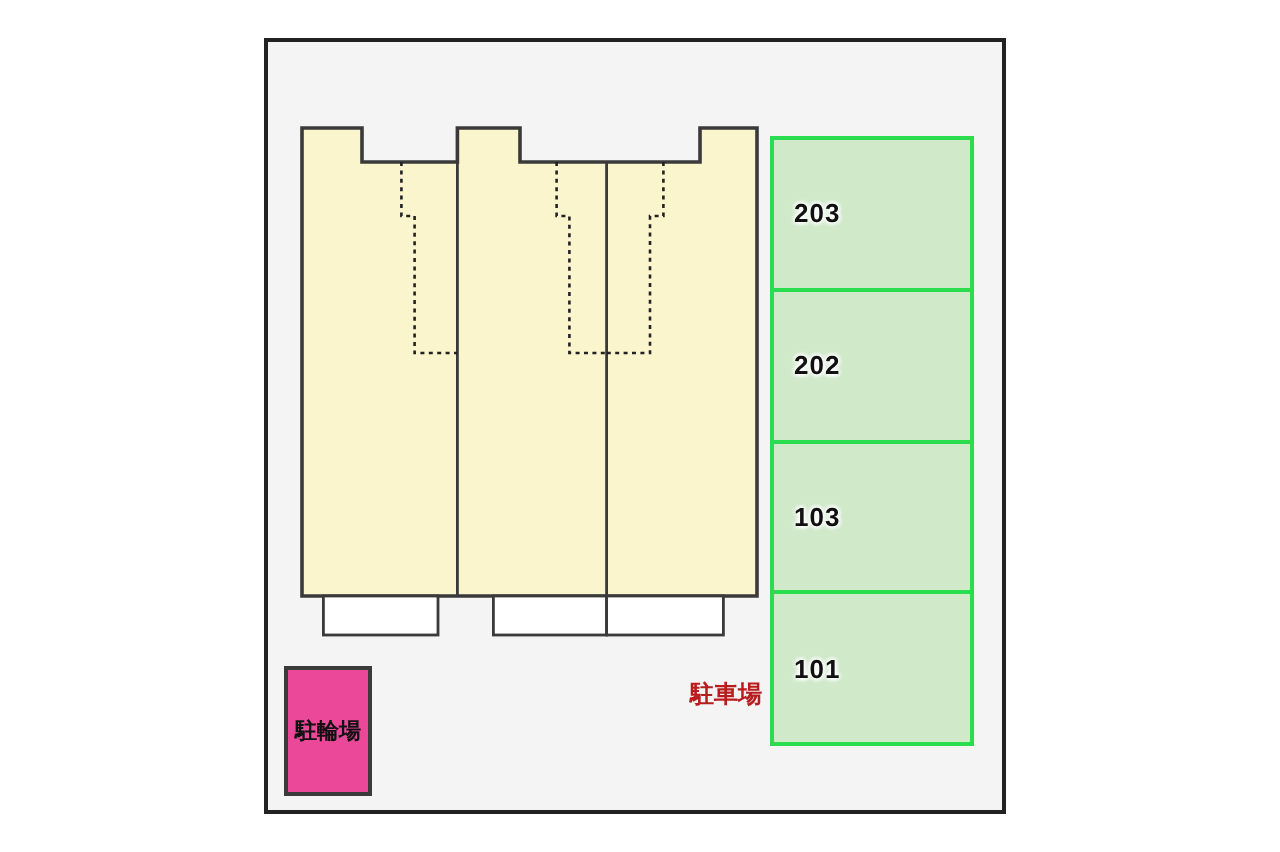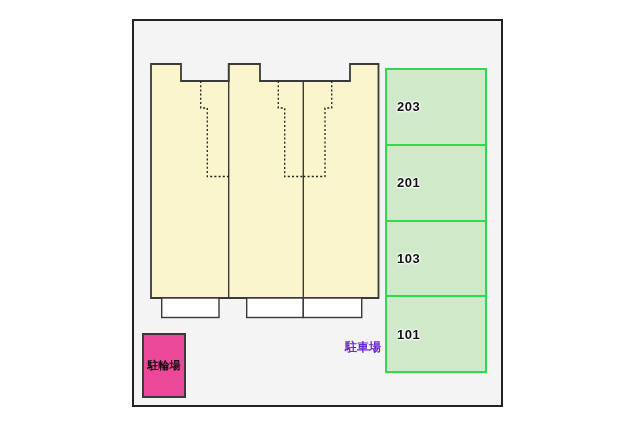--- a/index.html
+++ b/index.html
@@ -30,21 +30,21 @@
     position:absolute;left:8px;top:312px;width:44px;height:65px;
     background:#ec4899;border:2px solid #3a3a3a;box-sizing:border-box;
     display:flex;align-items:center;justify-content:center;
   }
   .bike-label{
     font-size:11px;font-weight:bold;color:#111111;white-space:nowrap;
   }
   .parking-area-label{
     position:absolute;left:192px;top:301px;width:55px;height:51px;
     display:flex;align-items:center;justify-content:flex-end;
-    font-size:12px;font-weight:bold;color:#6d28d9;white-space:nowrap;
+    font-size:12px;font-weight:bold;color:#b91c1c;white-space:nowrap;
   }
 </style>
 </head>
 <body>
 
 <div class="canvas">
   <div class="frame">
 
     <svg width="367" height="384" viewBox="0 0 367 384">
 
@@ -60,21 +60,21 @@
       <rect x="27.7" y="277" width="57.3" height="19.5" fill="#ffffff" stroke="#3a3a3a" stroke-width="1.4"></rect>
       <rect x="112.7" y="277" width="56.6" height="19.5" fill="#ffffff" stroke="#3a3a3a" stroke-width="1.4"></rect>
       <rect x="169.3" y="277" width="58.4" height="19.5" fill="#ffffff" stroke="#3a3a3a" stroke-width="1.4"></rect>
     </svg>
 
     <div class="parking">
       <div class="space">
         <span class="space-label">203</span>
       </div>
       <div class="space">
-        <span class="space-label">201</span>
+        <span class="space-label">202</span>
       </div>
       <div class="space">
         <span class="space-label">103</span>
       </div>
       <div class="space">
         <span class="space-label">101</span>
       </div>
     </div>
 
     <div class="parking-area-label">駐車場</div>

